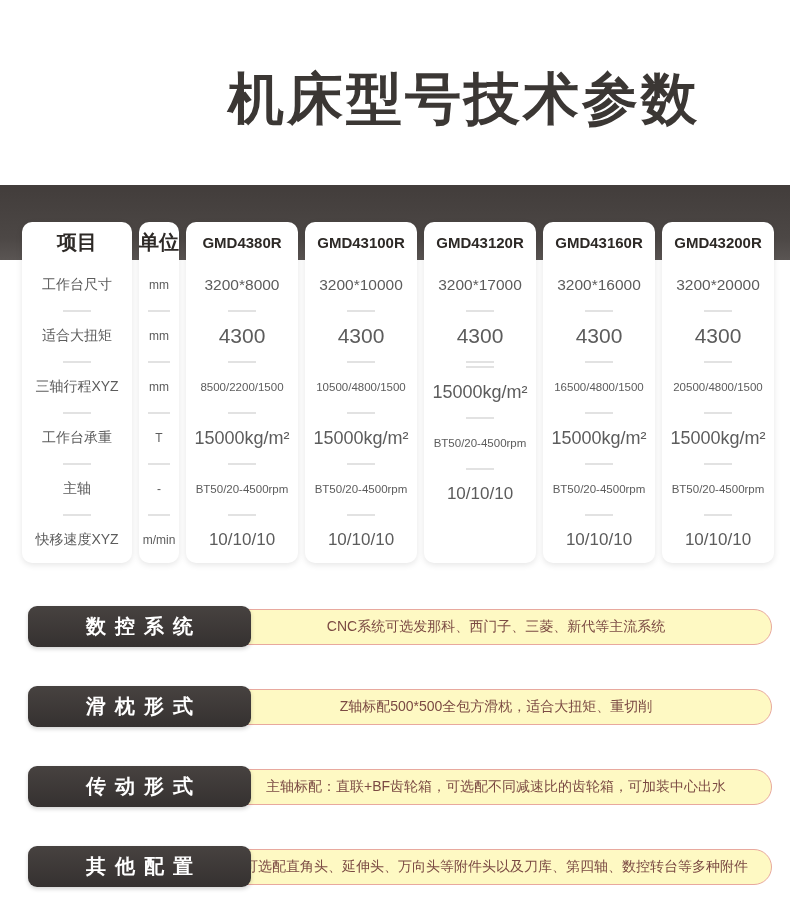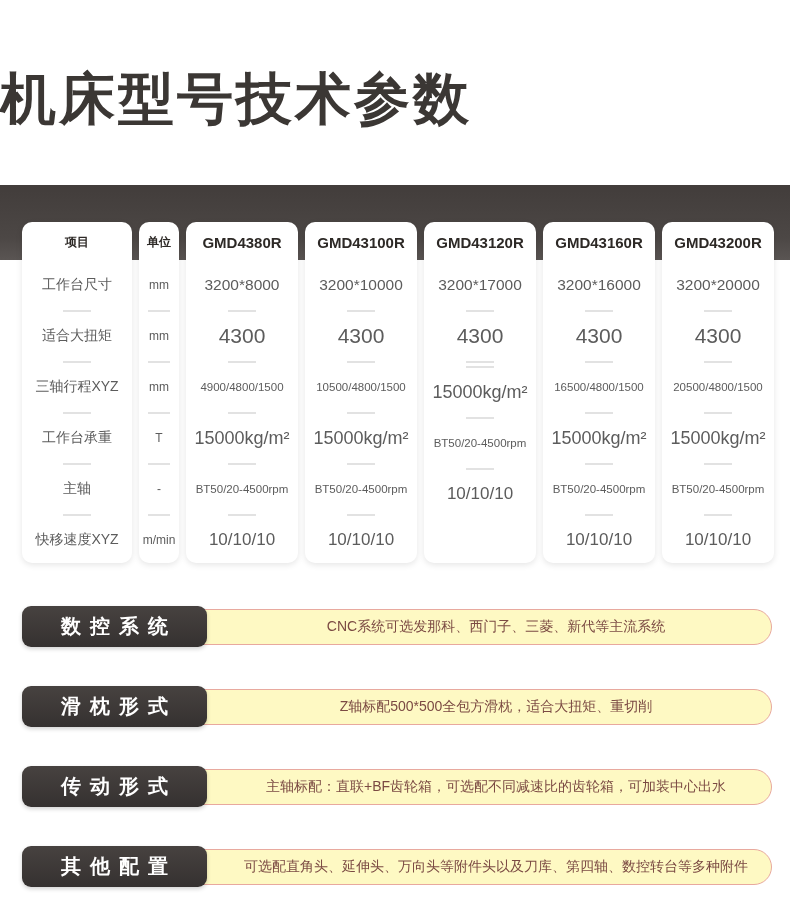--- a/index.html
+++ b/index.html
@@ -7,21 +7,21 @@
   body {
     position:relative;
     background:#ffffff;
     font-family:"Liberation Sans", sans-serif;
     overflow:hidden;
   }
 
   
   .page-title{
     position:absolute; top:62px; left:0; width:700px;
-    text-align:left;
+    text-align:right;
     font-size:56px; font-weight:900; letter-spacing:3px;
     color:var(--title-color,#3b3734);
   }
 
   
   .band{
     position:absolute; top:185px; left:0;
     width:790px; height:75px;
     background:linear-gradient(180deg, #423d3b 0%, #4c4745 70%, #5a5553 100%);
   }
@@ -38,21 +38,21 @@
     overflow:hidden;
   }
   .col-item  { width:110px; }
   .col-unit  { width:40px;  }
   .col-model { width:112px; }
 
   .card .head{
     height:40px;
     display:flex; align-items:center; justify-content:center;
     font-weight:bold; color:#2d2926;
-    font-size:12px;
+    font-size:20px;
     white-space:nowrap;
   }
   .col-model .head{ font-size:15px; letter-spacing:0; }
 
   .card .cell{
     height:46px;
     display:flex; align-items:center; justify-content:center;
     color:#5c5c5c;
     white-space:nowrap;
   }
@@ -83,22 +83,22 @@
     background:#fef9c3;
     border:1px solid var(--pill-border,#e8a99e);
     border-radius:999px;
     display:flex; align-items:center; justify-content:center;
     padding-left:165px;
     color:var(--spec-text,#7b4a43);
     font-size:14px;
     white-space:nowrap;
   }
   .spec-tag{
-    position:absolute; left:22px; top:0;
-    width:185px; height:41px;
+    position:absolute; left:28px; top:0;
+    width:223px; height:41px;
     background:linear-gradient(180deg,#474240 0%, #353130 100%);
     border-radius:9px;
     display:flex; align-items:center; justify-content:center;
     color:#ffffff; font-size:20px; font-weight:bold;
     letter-spacing:9px; text-indent:9px;
     box-shadow:0 2px 4px rgba(0,0,0,0.18);
     white-space:nowrap;
   }
 </style>
 </head>
@@ -134,21 +134,21 @@
       <div class="cell unit-cell">-</div>
       <div class="divider"></div>
       <div class="cell unit-cell">m/min</div>
     </div>
     <div class="card col-model">
       <div class="head">GMD4380R</div>
       <div class="cell r-med">3200*8000</div>
       <div class="divider"></div>
       <div class="cell r-lg">4300</div>
       <div class="divider"></div>
-      <div class="cell r-sm">4900/4800/1500</div>
+      <div class="cell r-sm">8500/2200/1500</div>
       <div class="divider"></div>
       <div class="cell r-kg">15000kg/m²</div>
       <div class="divider"></div>
       <div class="cell r-sm">BT50/20-4500rpm</div>
       <div class="divider"></div>
       <div class="cell r-mid">10/10/10</div>
     </div>
     <div class="card col-model">
       <div class="head">GMD43100R</div>
       <div class="cell r-med">3200*10000</div>

